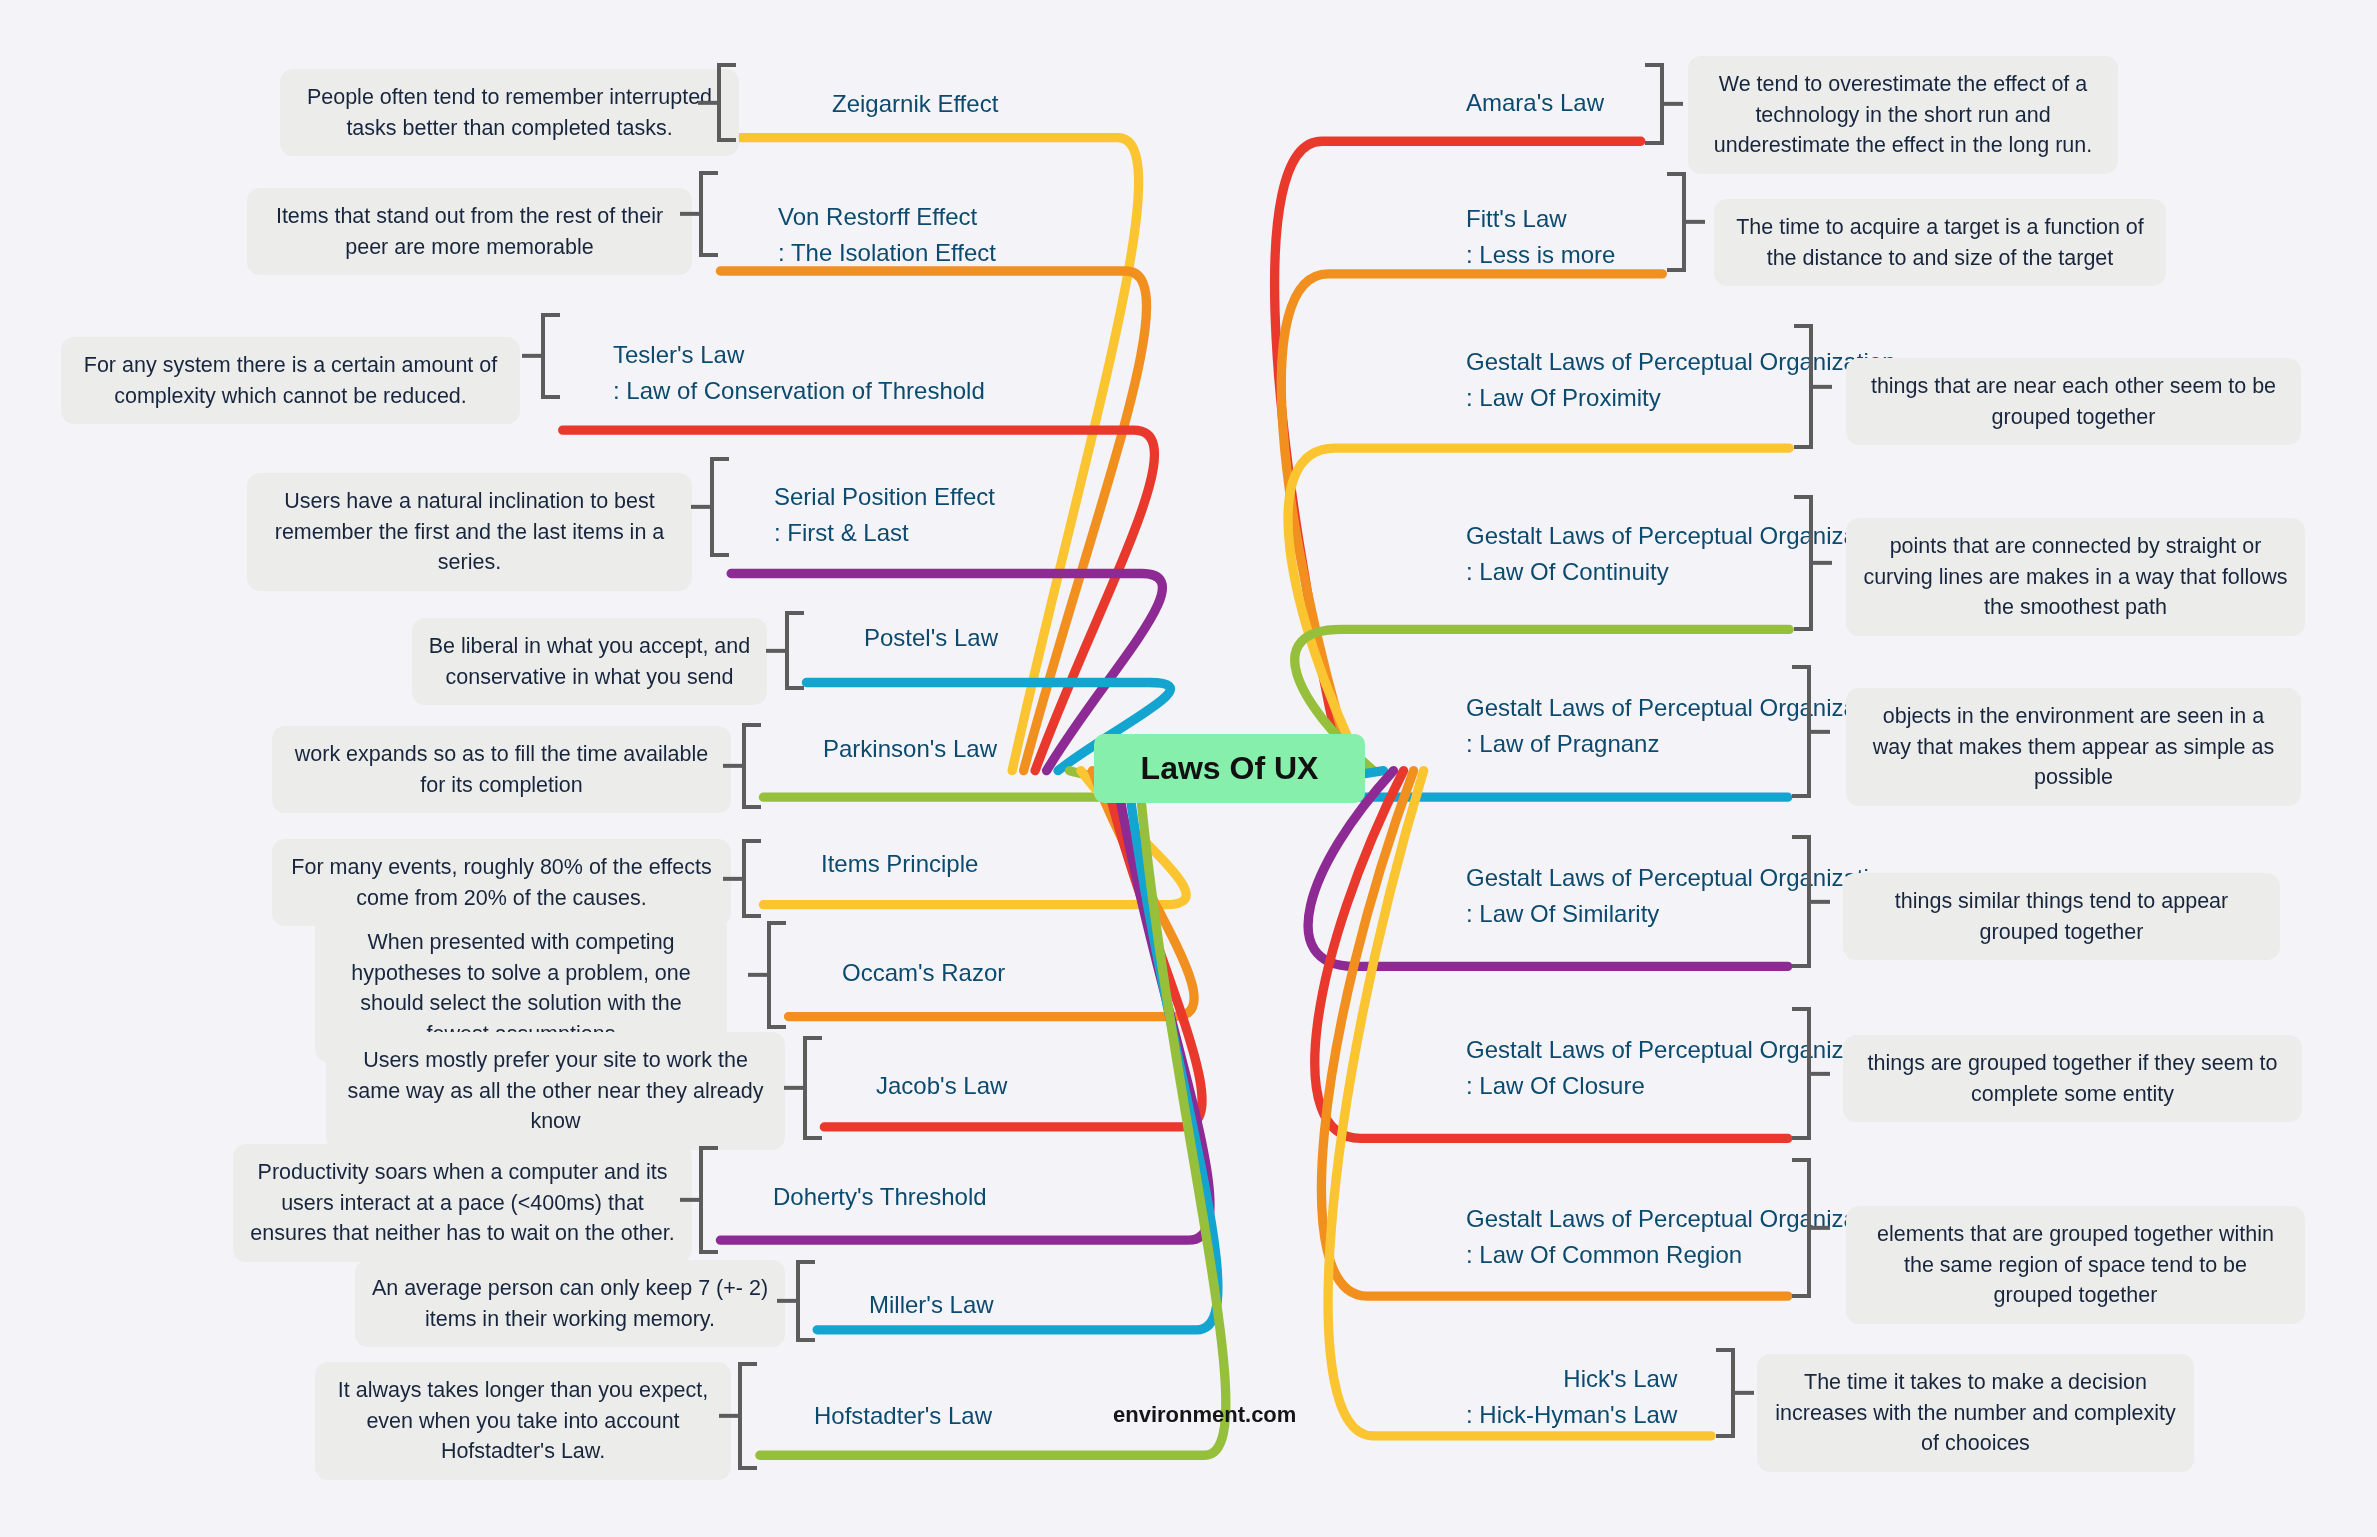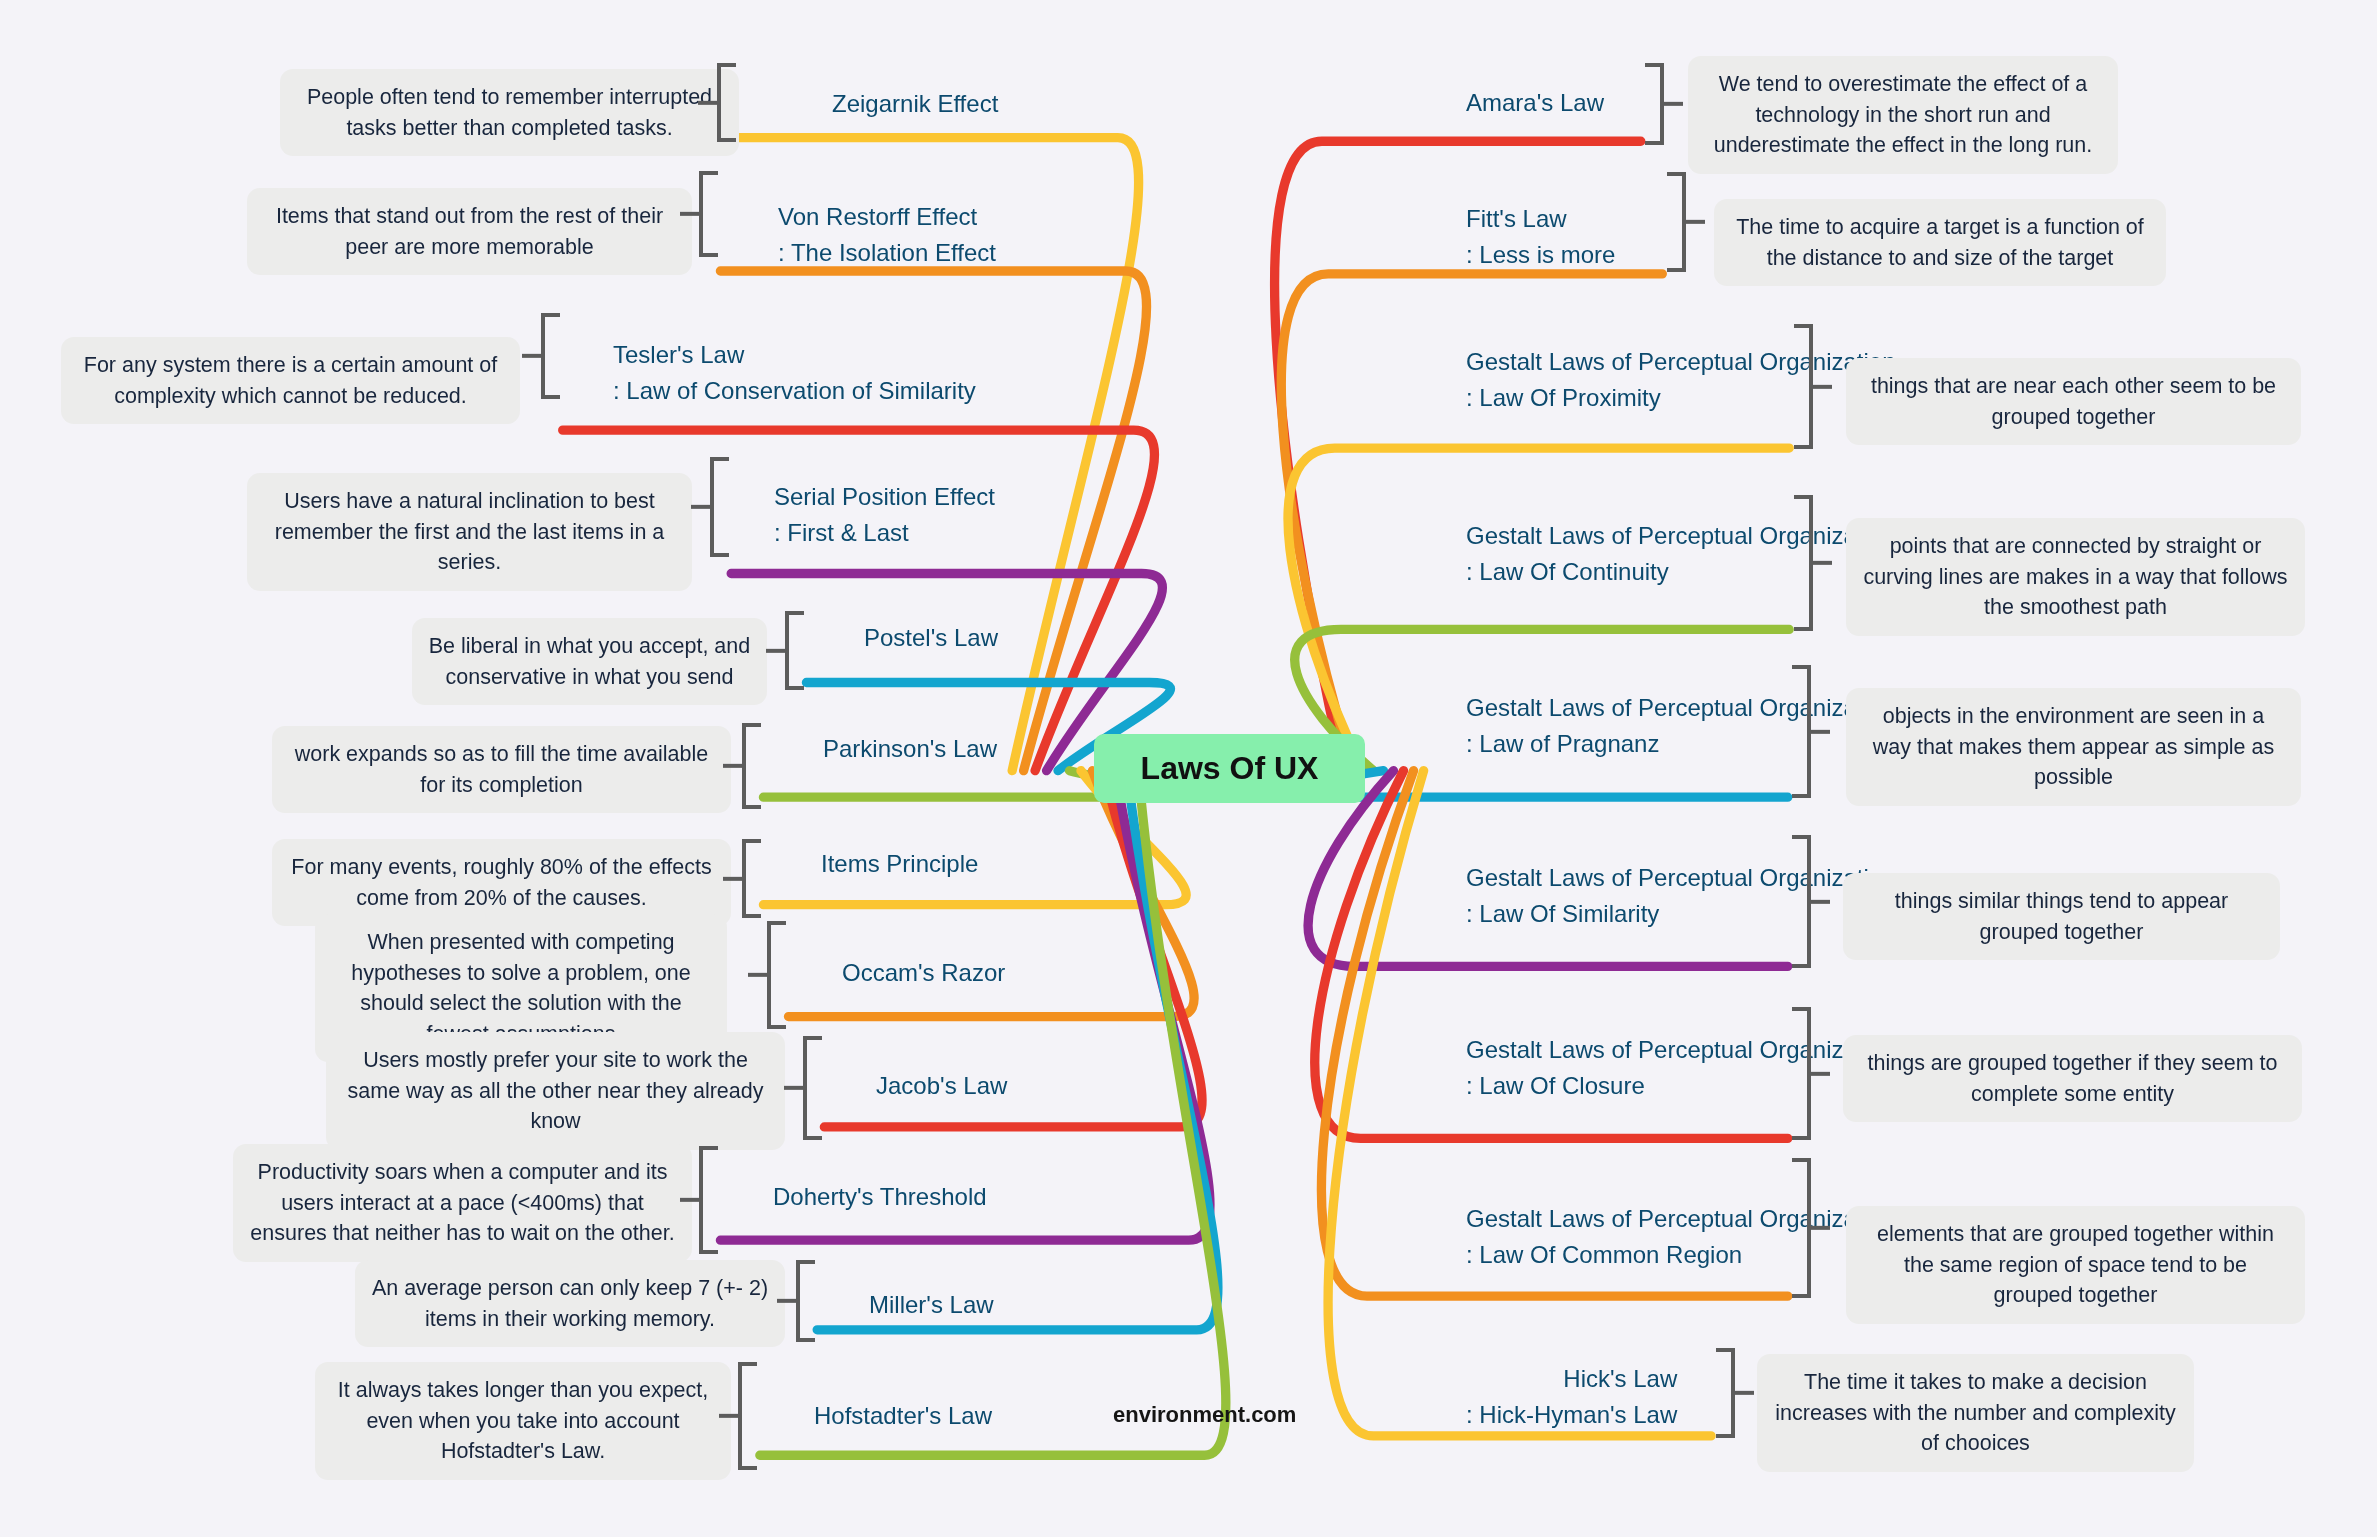--- a/index.html
+++ b/index.html
@@ -110,21 +110,21 @@
       <div class="bracket" style="left: 717px; top: 63px; width: 18.6px; height: 79px;">
         <span class="stem"></span>
       </div>
       <div class="label l" style="left: 778px; top: 199px;">Von Restorff Effect
 : The Isolation Effect</div>
       <div class="desc" style="left: 247px; top: 188px; width: 445px; min-height: 68px;">Items that stand out from the rest of their peer are more memorable</div>
       <div class="bracket" style="left: 699px; top: 171px; width: 18.6px; height: 86px;">
         <span class="stem"></span>
       </div>
       <div class="label l" style="left: 613px; top: 337px;">Tesler's Law
-: Law of Conservation of Similarity</div>
+: Law of Conservation of Threshold</div>
       <div class="desc" style="left: 61px; top: 337px; width: 459px; min-height: 68px;">For any system there is a certain amount of complexity which cannot be reduced.</div>
       <div class="bracket" style="left: 541px; top: 313px; width: 18.6px; height: 86px;">
         <span class="stem"></span>
       </div>
       <div class="label l" style="left: 774px; top: 479px;">Serial Position Effect
 : First &amp; Last</div>
       <div class="desc" style="left: 247px; top: 473px; width: 445px; min-height: 92px;">Users have a natural inclination to best remember the first and the last items in a series.</div>
       <div class="bracket" style="left: 710px; top: 457px; width: 18.6px; height: 100px;">
         <span class="stem"></span>
       </div>

